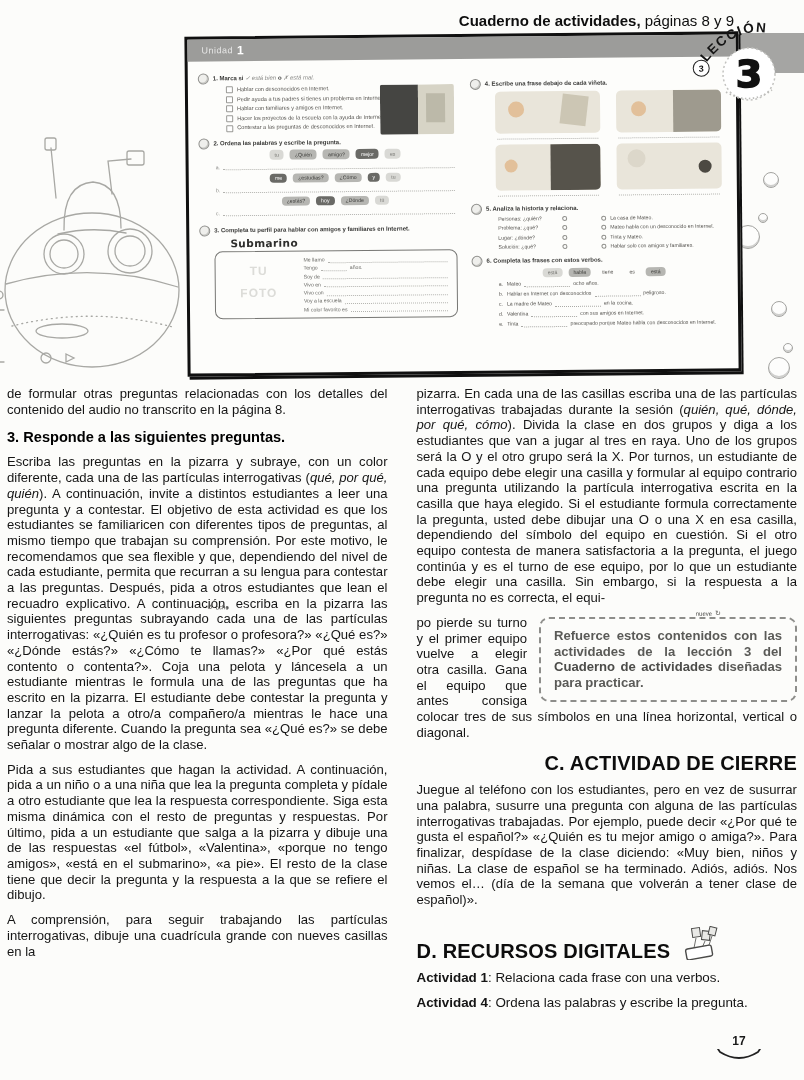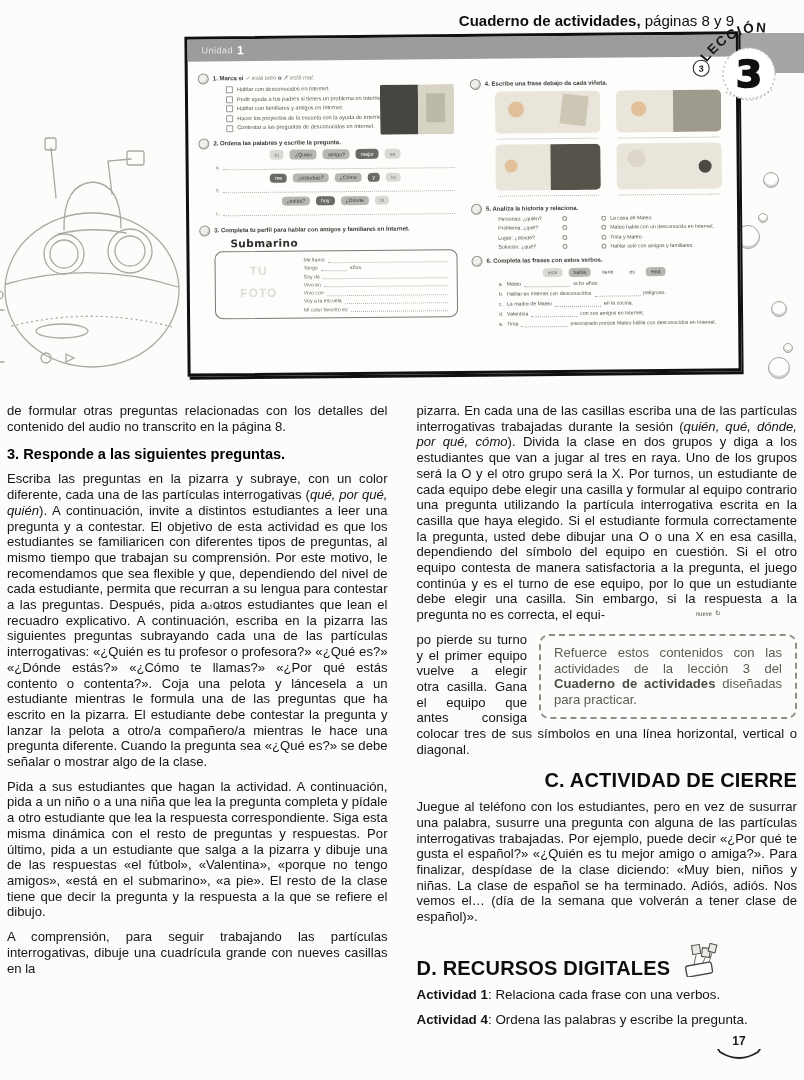--- a/index.html
+++ b/index.html
@@ -74,29 +74,29 @@
   .v4::after{content:"";position:absolute;right:10%;top:36%;width:13px;height:13px;border-radius:50%;background:#4c4942;}
   .m5row{display:flex;align-items:center;font-size:5.2px;color:#55534f;margin:2.6px 0 0 12px;line-height:7px;}
   .m5row .lt{width:64px;}
   .mdot{flex:none;width:3px;height:3px;border:1px solid #8f8f8b;border-radius:50%;}
   .m5gap{width:34px;}
   .m5row .rt{margin-left:4px;flex:1;}
   .m6row{display:flex;align-items:flex-end;font-size:5.2px;color:#55534f;margin:3.4px 0 0 12px;line-height:6.5px;white-space:nowrap;}
   .m6row .lab{width:8px;}
   .m6row .blank{width:46px;border-bottom:1px dotted #aaaaa6;height:4px;margin:0 3px;}
   
-  .main{display:flex;gap:29px;padding:0 7px;margin-top:19px;font-size:13.1px;line-height:15.7px;
+  .main{display:flex;gap:29px;padding:0 7px;margin-top:2px;font-size:13.1px;line-height:15.7px;
     text-align:justify;color:#151515;}
   .col{width:389px;}
   .main p{margin:0 0 9px 0;}
   .act-head{font-size:14.6px;font-weight:bold;margin:12px 0 8px;text-align:left;line-height:17px;color:#000000;}
   .hang{padding-left:20px;text-indent:-20px;}
   .sec-head{font-size:20px;font-weight:bold;letter-spacing:.2px;margin:16px 0 10px;text-align:right;color:#0d0d0d;}
   .refuerzo{float:right;width:228px;margin:2px 0 6px 12px;padding:9px 13px;border:2px dashed #8d8d8a;
-    border-radius:10px;color:#5a5a57;text-align:justify;}
+    border-radius:10px;color:#5a5a57;text-align:justify;font-weight:bold;}
   .refuerzo b{color:#4c4c49;}
   .dheader{display:flex;align-items:flex-end;gap:12px;margin:18px 0 10px;}
   .dheader .sec-head{margin:0;}
   .act-line{text-align:left;margin:0 0 8px 0;font-size:13.4px;}
   
   .pagenum{position:absolute;left:714px;top:1034px;width:50px;text-align:center;z-index:6;}
   .pagenum .num{font-weight:bold;font-size:12px;color:#1a1a1a;}
 </style>
 </head>
 <body>

